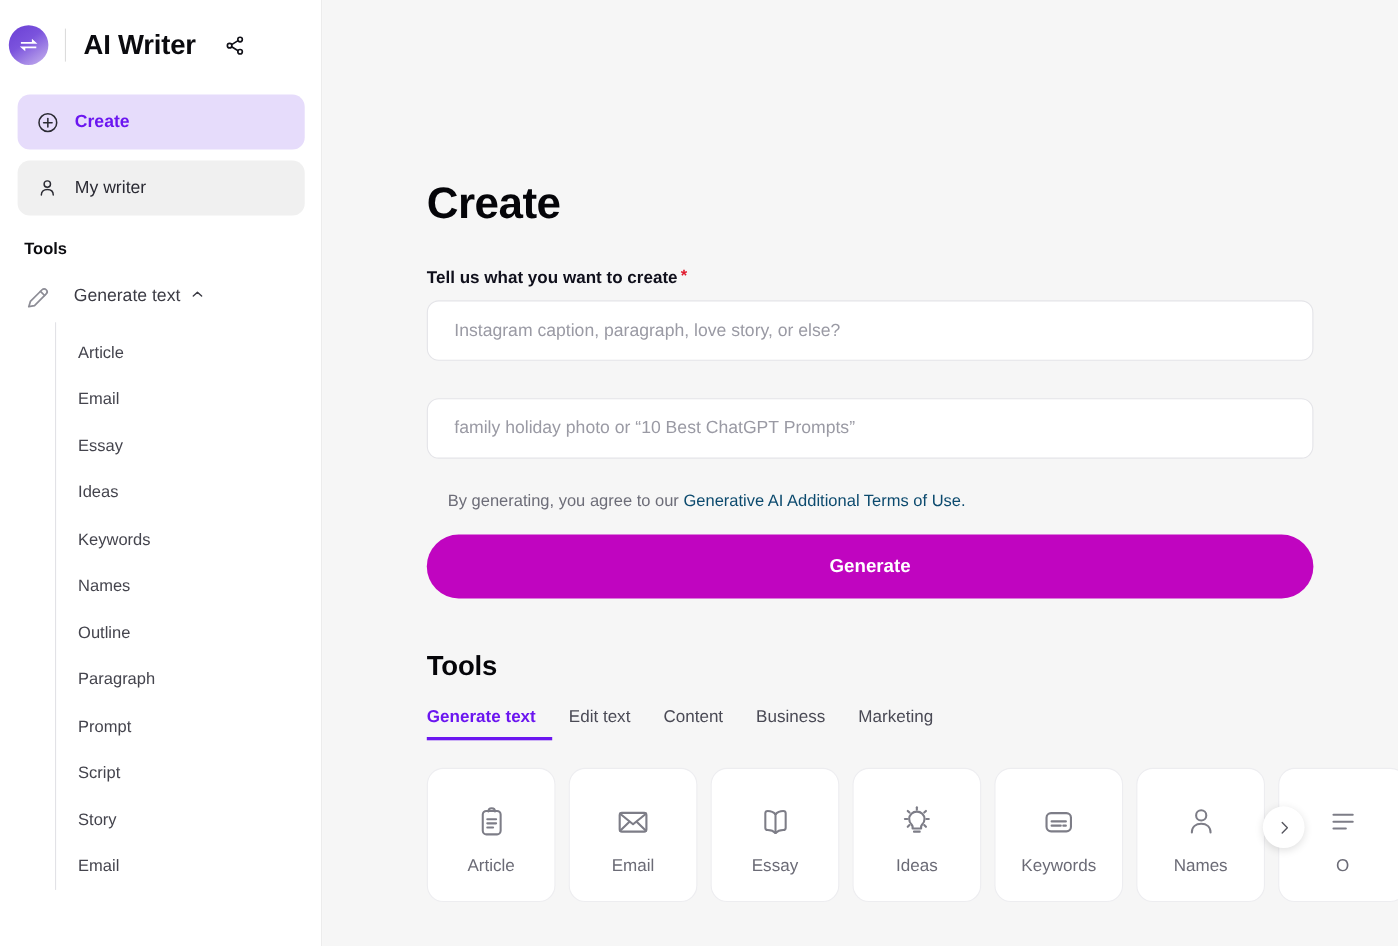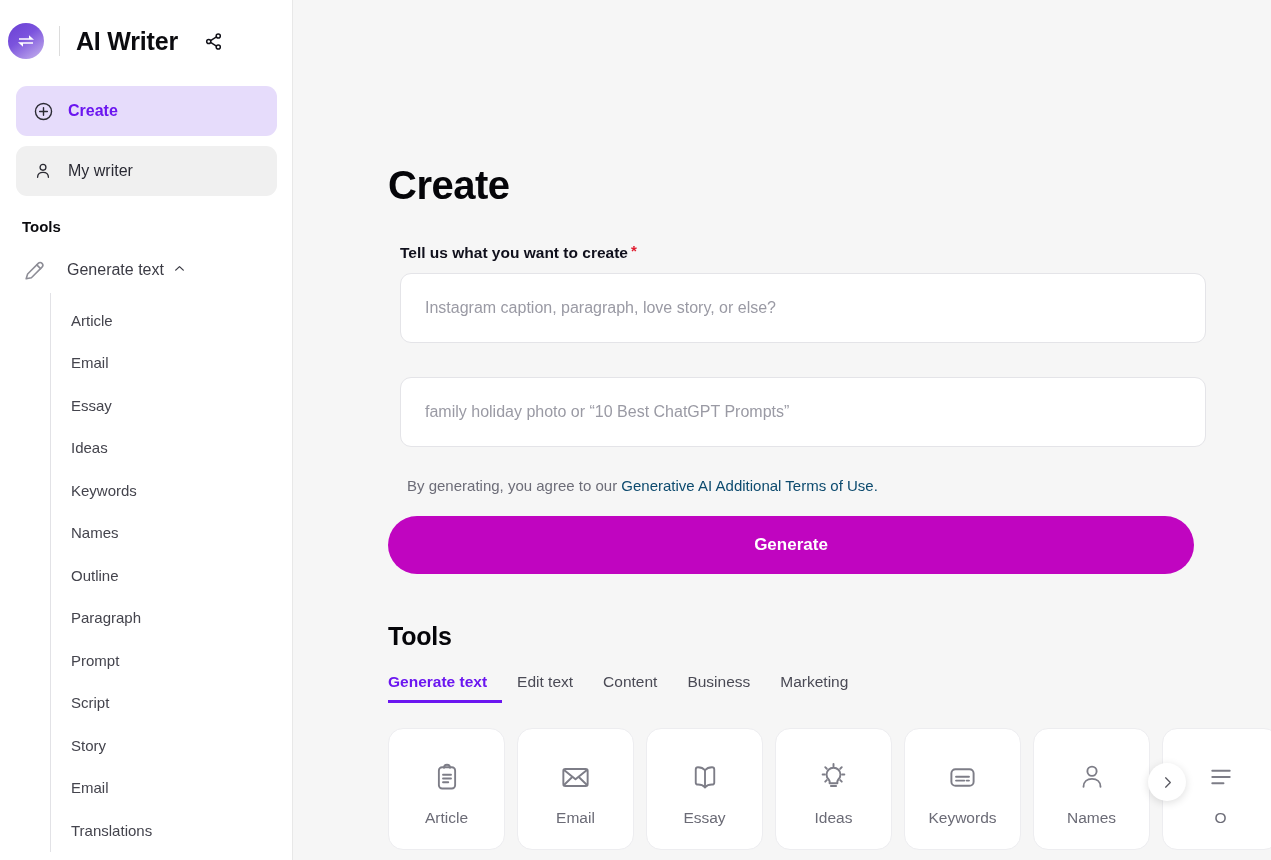--- a/index.html
+++ b/index.html
@@ -155,37 +155,37 @@
   }
 
   .page-title {
     font-size: 40px;
     font-weight: 700;
     color: #050509;
     letter-spacing: -0.5px;
     padding-top: 163px;
   }
 
-  .field-block { margin-top: 34px; margin-left: 12px; }
+  .field-block { margin-top: 34px; }
   .field-label {
     font-size: 15.5px;
     font-weight: 700;
     color: #10101c;
   }
   .req-star {
     color: #e01b2e;
     font-size: 15px;
     font-weight: 700;
     margin-left: 3px;
     vertical-align: 2px;
   }
   .text-input {
     display: block;
     width: 806px;
-    height: 70px;
+    height: 55px;
     margin-top: 11px;
     border: 1px solid #e4e4e8;
     border-radius: 11px;
     background: #ffffff;
     padding: 0 24px;
     font-family: "Liberation Sans", sans-serif;
     font-size: 16px;
     color: #2b2b33;
     outline: none;
   }
@@ -388,23 +388,20 @@
         </div>
         <div class="sub-item">
           <span>Script</span>
         </div>
         <div class="sub-item">
           <span>Story</span>
         </div>
         <div class="sub-item">
           <span>Email</span>
         </div>
-        <div class="sub-item">
-          <span>Translations</span>
-        </div>
       </div>
 
     <div id="sidebar-divider"></div>
   </aside>
 
   <main id="main">
     <div id="main-inner">
 
       <h1 class="page-title">Create</h1>
 

